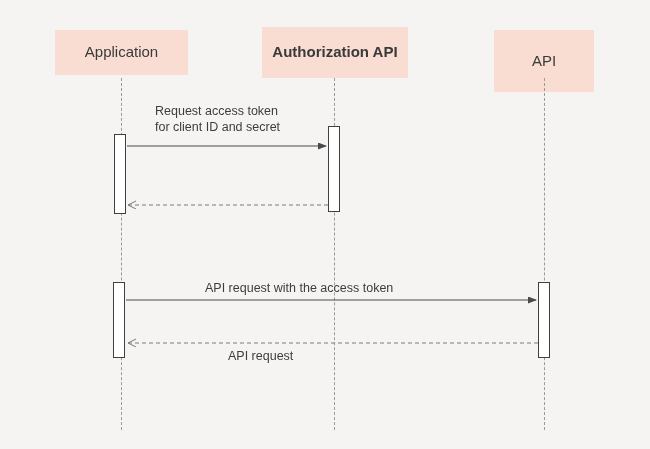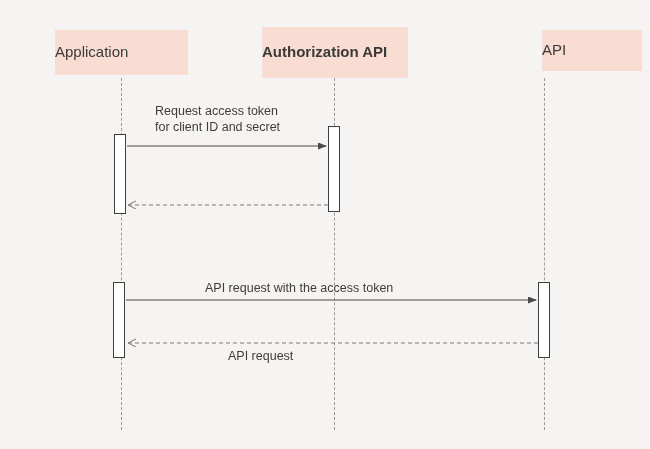--- a/index.html
+++ b/index.html
@@ -16,27 +16,28 @@
     height: 449px;
     background: #f5f4f2;
     overflow: hidden;
   }
   .actor-box {
     position: absolute;
     background: #f9ddd3;
     color: #3a3a3a;
     display: flex;
     align-items: center;
+    justify-content: center;
     text-align: center;
     font-size: 15px;
     line-height: 1.25;
   }
   .actor-application { left: 55px;  top: 30px; width: 133px; height: 45px; }
   .actor-auth       { left: 262px; top: 27px; width: 146px; height: 51px; font-weight: bold; }
-  .actor-api        { left: 494px; top: 30px; width: 100px; height: 41px; margin-left: 48px; }
+  .actor-api        { left: 494px; top: 30px; width: 100px; height: 62px; }
 
   .lifeline {
     position: absolute;
     top: 78px;
     height: 352px;
     width: 0;
     border-left: 1px dashed #9a9a97;
   }
   .lifeline-application { left: 121px; }
   .lifeline-auth        { left: 334px; }

